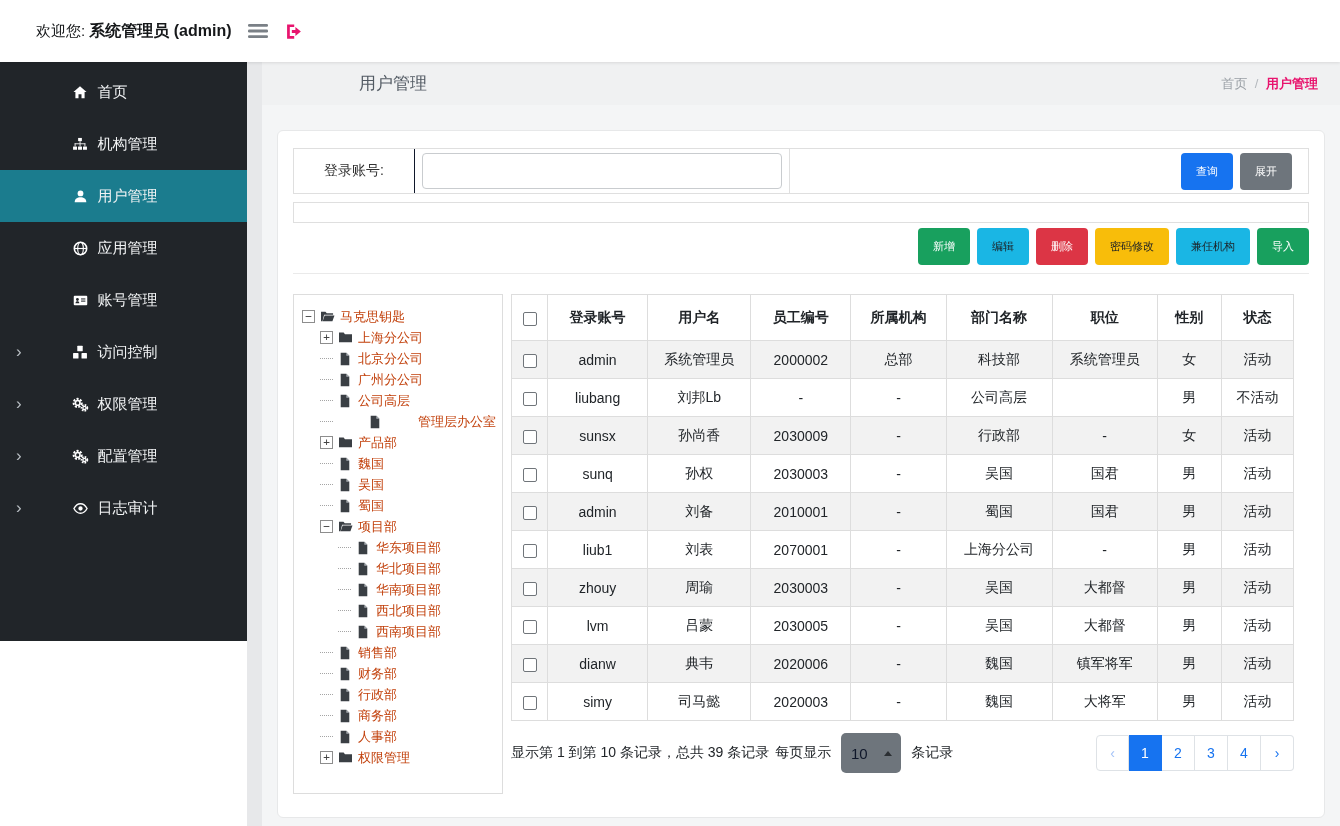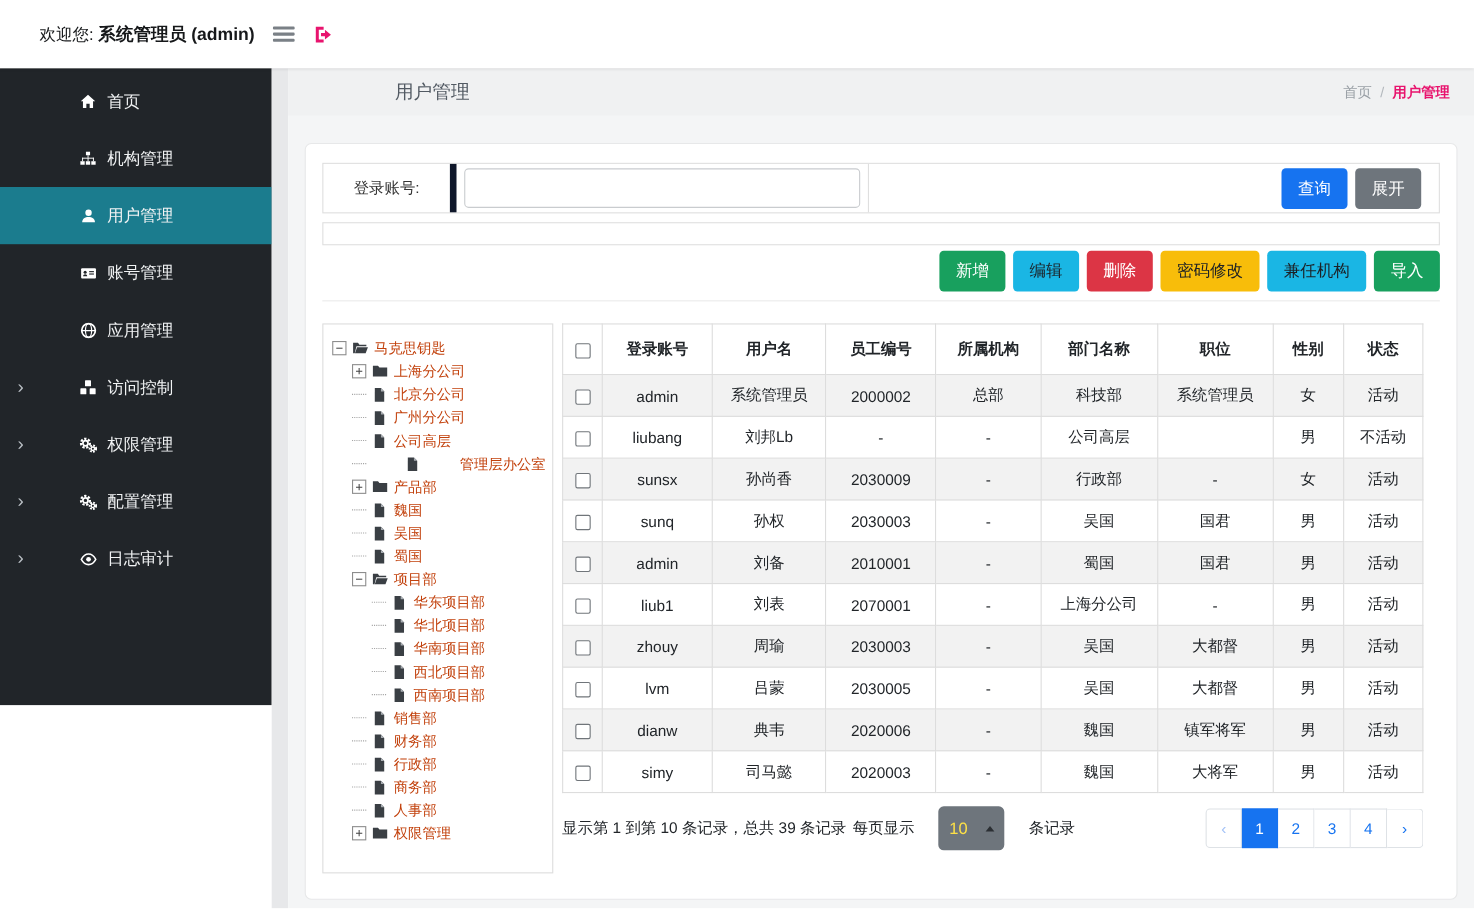--- a/index.html
+++ b/index.html
@@ -34,26 +34,26 @@
   .page-title { font-size:17px; color:#525a63; margin-left:97px; }
   .breadcrumb { margin-left:auto; margin-right:22px; font-size:13px; color:#9aa0a6; }
   .breadcrumb .sep { margin:0 4px; color:#b3b8bd; }
   .breadcrumb .current { color:var(--pink); font-weight:700; }
 
   .panel { position:absolute; left:15px; top:68px; width:1048px; height:688px; background:#fff;
     border:1px solid #e7e8e9; border-radius:6px; padding:15px; }
 
   
   .search-box { border:1px solid #dfdfdf; height:46px; display:flex; align-items:stretch; margin-top:2px; }
-  .sb-label-cell { width:121px; border-right:6px solid #0f172a; display:flex; align-items:center; justify-content:center;
+  .sb-label-cell { width:121px; border-right:1px solid #0f172a; display:flex; align-items:center; justify-content:center;
     font-size:14px; color:#333; }
   .sb-input-cell { width:375px; border-right:1px solid #dfdfdf; display:flex; align-items:center; padding-left:7px; }
   .sb-input { width:360px; height:36px; border:1px solid #c9cccf; border-radius:4px; padding:0 10px; font-size:14px; outline:none; }
   .sb-btn-cell { flex:1; display:flex; align-items:center; justify-content:flex-end; gap:7px; padding-right:16px; }
-  .btn { border:none; border-radius:4px; font-size:15px; height:37px; padding:0 15px; cursor:pointer;
+  .btn { border:none; border-radius:4px; font-size:11px; height:37px; padding:0 15px; cursor:pointer;
     font-family:inherit; display:inline-flex; align-items:center; justify-content:center; }
   .btn-primary { background:var(--primary); color:#fff; }
   .btn-secondary { background:var(--secondary); color:#fff; }
   .thin-row { border:1px solid #dfdfdf; height:21px; margin-top:8px; }
 
   
   .toolbar { margin-top:3px; padding:2px 0 8px 0; display:flex; justify-content:flex-end; gap:7px; border-bottom:1px solid #eaeaea; }
   .btn-success { background:var(--success); color:#fff; }
   .btn-info { background:var(--info); color:#1c2126; }
   .btn-danger { background:var(--danger); color:#fff; }
@@ -75,22 +75,22 @@
   .user-table th { height:46px; font-weight:700; background:#fff; }
   .user-table tbody tr:nth-child(odd) { background:#f2f2f2; }
   .user-table col.c-chk { width:36px; } .user-table col.c1 { width:100px; } .user-table col.c2 { width:103px; }
   .user-table col.c3 { width:100px; } .user-table col.c4 { width:95px; } .user-table col.c5 { width:106px; }
   .user-table col.c6 { width:105px; } .user-table col.c7 { width:64px; } .user-table col.c8 { width:72px; }
   .chk { display:inline-block; width:14px; height:14px; border:1.5px solid #70757a; border-radius:2px; background:#fff; vertical-align:middle; cursor:pointer; }
 
   
   .pager-row { margin-top:12px; width:783px; display:flex; align-items:center; }
   .pager-info { font-size:14px; color:#212529; display:flex; align-items:center; gap:6px; }
-  .page-size-btn { background:var(--secondary); color:#fde047; border:none; border-radius:5px; width:60px; height:40px;
-    font-size:15px; display:inline-flex; align-items:center; justify-content:center; gap:16px; cursor:pointer; margin:0 16px; }
+  .page-size-btn { background:var(--secondary); color:#0f172a; border:none; border-radius:5px; width:60px; height:40px;
+    font-size:15px; display:inline-flex; align-items:center; justify-content:center; gap:16px; cursor:pointer; margin:0 4px; }
   .caret-up { width:0; height:0; border-left:4px solid transparent; border-right:4px solid transparent; border-bottom:5px solid #2b2f33; }
   .page-list { margin-left:auto; display:flex; list-style:none; }
   .page-item { min-width:33px; height:36px; border:1px solid #dee2e6; border-left:none; background:#fff;
     display:flex; align-items:center; justify-content:center; font-size:14px; color:var(--primary); cursor:pointer; padding:0 6px; }
   .page-item:first-child { border-left:1px solid #dee2e6; border-radius:4px 0 0 4px; }
   .page-item:last-child { border-radius:0 4px 4px 0; }
   .page-item.active { background:var(--primary); border-color:var(--primary); color:#fff; }
   .page-item.prev { color:#a3c2f7; }
 </style>
 </head>
@@ -153,41 +153,41 @@
               <circle cx="8" cy="4.7" r="3.1"></circle>
               <path d="M1.8 14c0-3.4 2.8-5.1 6.2-5.1s6.2 1.7 6.2 5.1z"></path>
             </svg>
           </span>
           <span>用户管理</span>
         </span>
       </div>
       <div class="menu-item">
         <span class="mi-inner">
           <span class="mi-icon">
+            <svg width="15" height="15" viewBox="0 0 16 16">
+              <circle cx="8" cy="8" r="6.6" fill="none" stroke="#fff" stroke-width="1.7"></circle>
+              <ellipse cx="8" cy="8" rx="3" ry="6.6" fill="none" stroke="#fff" stroke-width="1.2"></ellipse>
+              <path d="M1.4 8h13.2" stroke="#fff" stroke-width="1.2"></path>
+            </svg>
+          </span>
+          <span>应用管理</span>
+        </span>
+      </div>
+      <div class="menu-item">
+        <span class="mi-inner">
+          <span class="mi-icon">
             <svg width="17" height="15" viewBox="0 0 16 16">
               <rect x="0.8" y="3" width="14.4" height="10" rx="1" fill="#fff"></rect>
               <circle cx="4.7" cy="6.9" r="1.5" fill="#212529"></circle>
               <path d="M2.7 10.9c0-1.3.9-2 2-2s2 .7 2 2z" fill="#212529"></path>
               <rect x="8.6" y="5.8" width="4.6" height="1.1" fill="#212529"></rect>
               <rect x="8.6" y="8.1" width="4.6" height="1.1" fill="#212529"></rect>
             </svg>
           </span>
           <span>账号管理</span>
-        </span>
-      </div>
-      <div class="menu-item">
-        <span class="mi-inner">
-          <span class="mi-icon">
-            <svg width="15" height="15" viewBox="0 0 16 16">
-              <circle cx="8" cy="8" r="6.6" fill="none" stroke="#fff" stroke-width="1.7"></circle>
-              <ellipse cx="8" cy="8" rx="3" ry="6.6" fill="none" stroke="#fff" stroke-width="1.2"></ellipse>
-              <path d="M1.4 8h13.2" stroke="#fff" stroke-width="1.2"></path>
-            </svg>
-          </span>
-          <span>应用管理</span>
         </span>
       </div>
       <div class="menu-item">
         <span class="chev">›</span>
         <span class="mi-inner">
           <span class="mi-icon">
             <svg width="16" height="15" viewBox="0 0 16 16" fill="#fff">
               <rect x="5.1" y="0.8" width="5.8" height="5.8" rx=".6"></rect>
               <rect x="0.6" y="8.6" width="5.8" height="5.8" rx=".6"></rect>
               <rect x="9.6" y="8.6" width="5.8" height="5.8" rx=".6"></rect>

